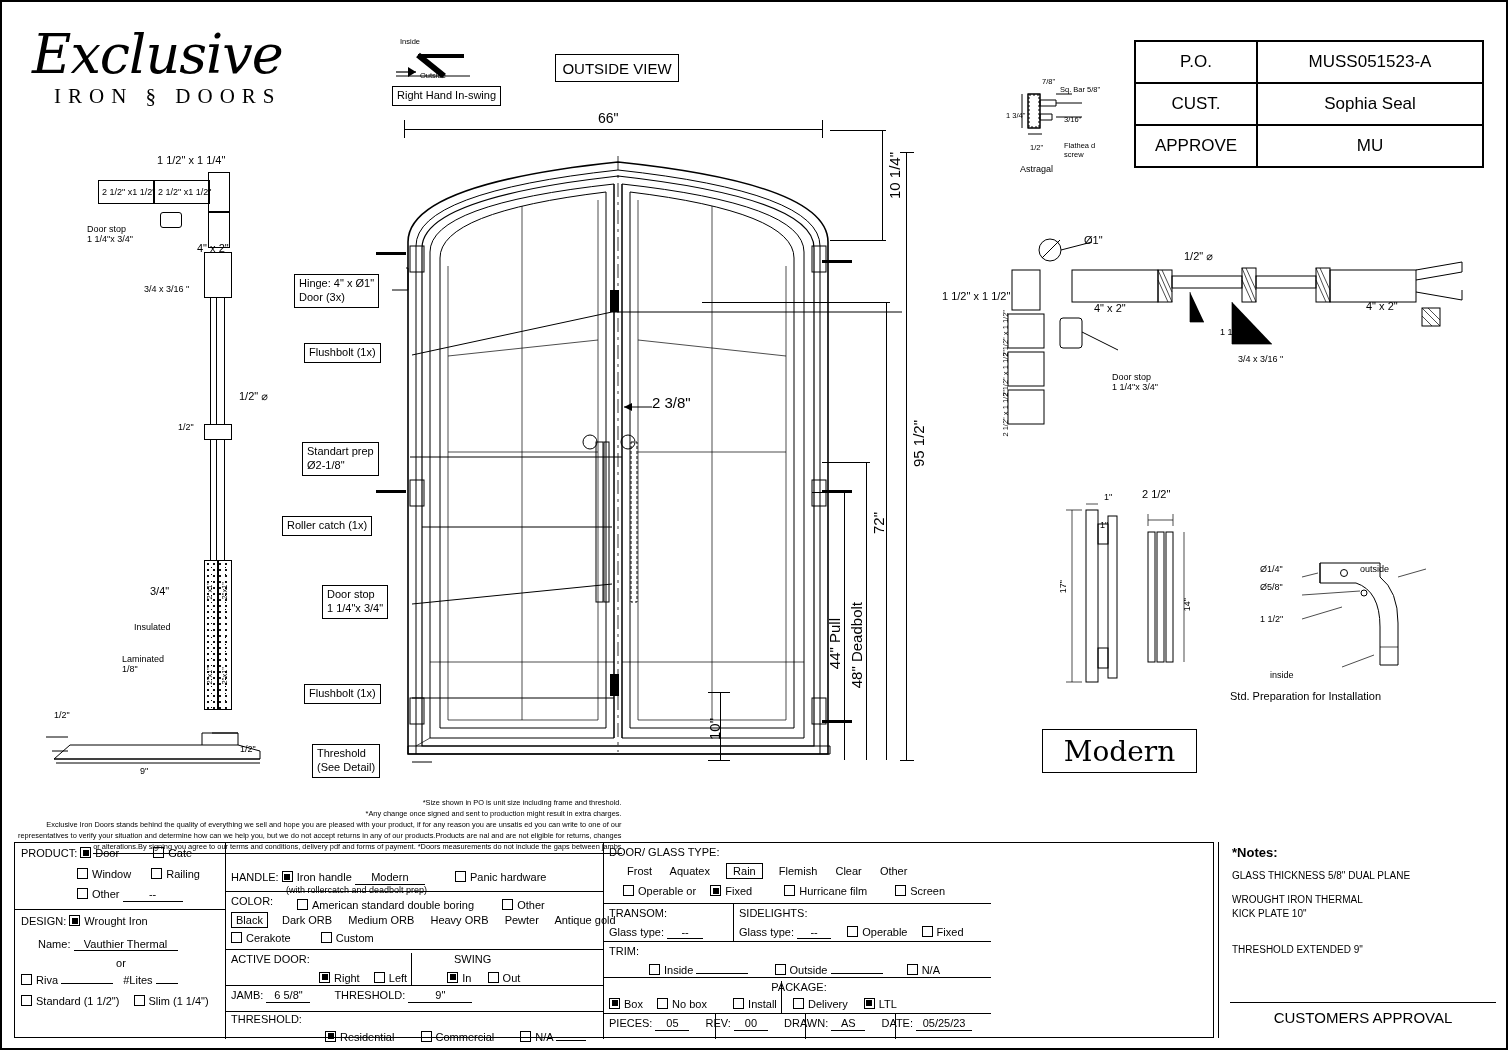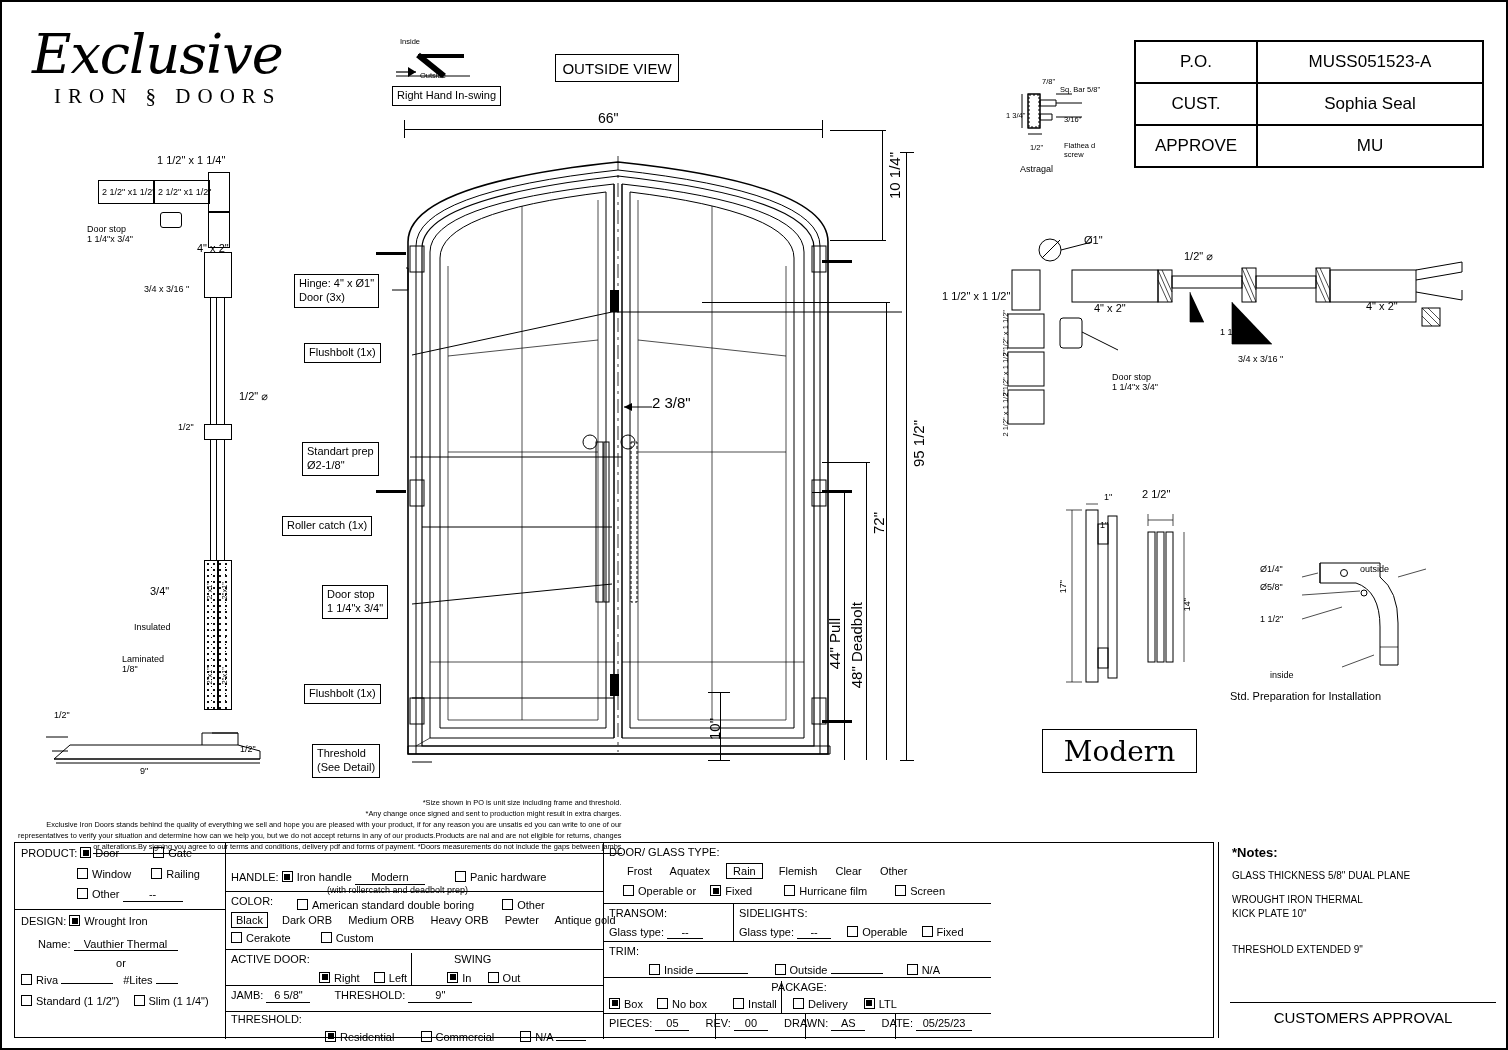--- a/index.html
+++ b/index.html
@@ -444,21 +444,21 @@
     </div>
 
     <div class="cell" style="left:216px;top:4px;width:368px;">
       <div class="txt" style="position:static;margin-top:24px;">
         <span>HANDLE:</span>
         <span class="cb on"></span><span>Iron handle</span>
         <span class="fl" style="min-width:70px">Modern</span>
         <span style="display:inline-block;width:24px"></span>
         <span class="cb"></span><span>Panic hardware</span>
       </div>
-      <div class="txt small" style="position:static;margin-left:96px;">
+      <div class="txt small" style="position:static;margin-left:55px;">
         <span>(with rollercatch and deadbolt prep)</span>
       </div>
       <div class="txt" style="position:static;margin-top:4px;margin-left:66px;">
         <span class="cb"></span><span>American standard double boring</span>
         <span style="display:inline-block;width:22px"></span>
         <span class="cb"></span><span>Other</span>
       </div>
     </div>
     <div class="ln h" style="left:210px;top:48px;width:378px;"></div>
 

